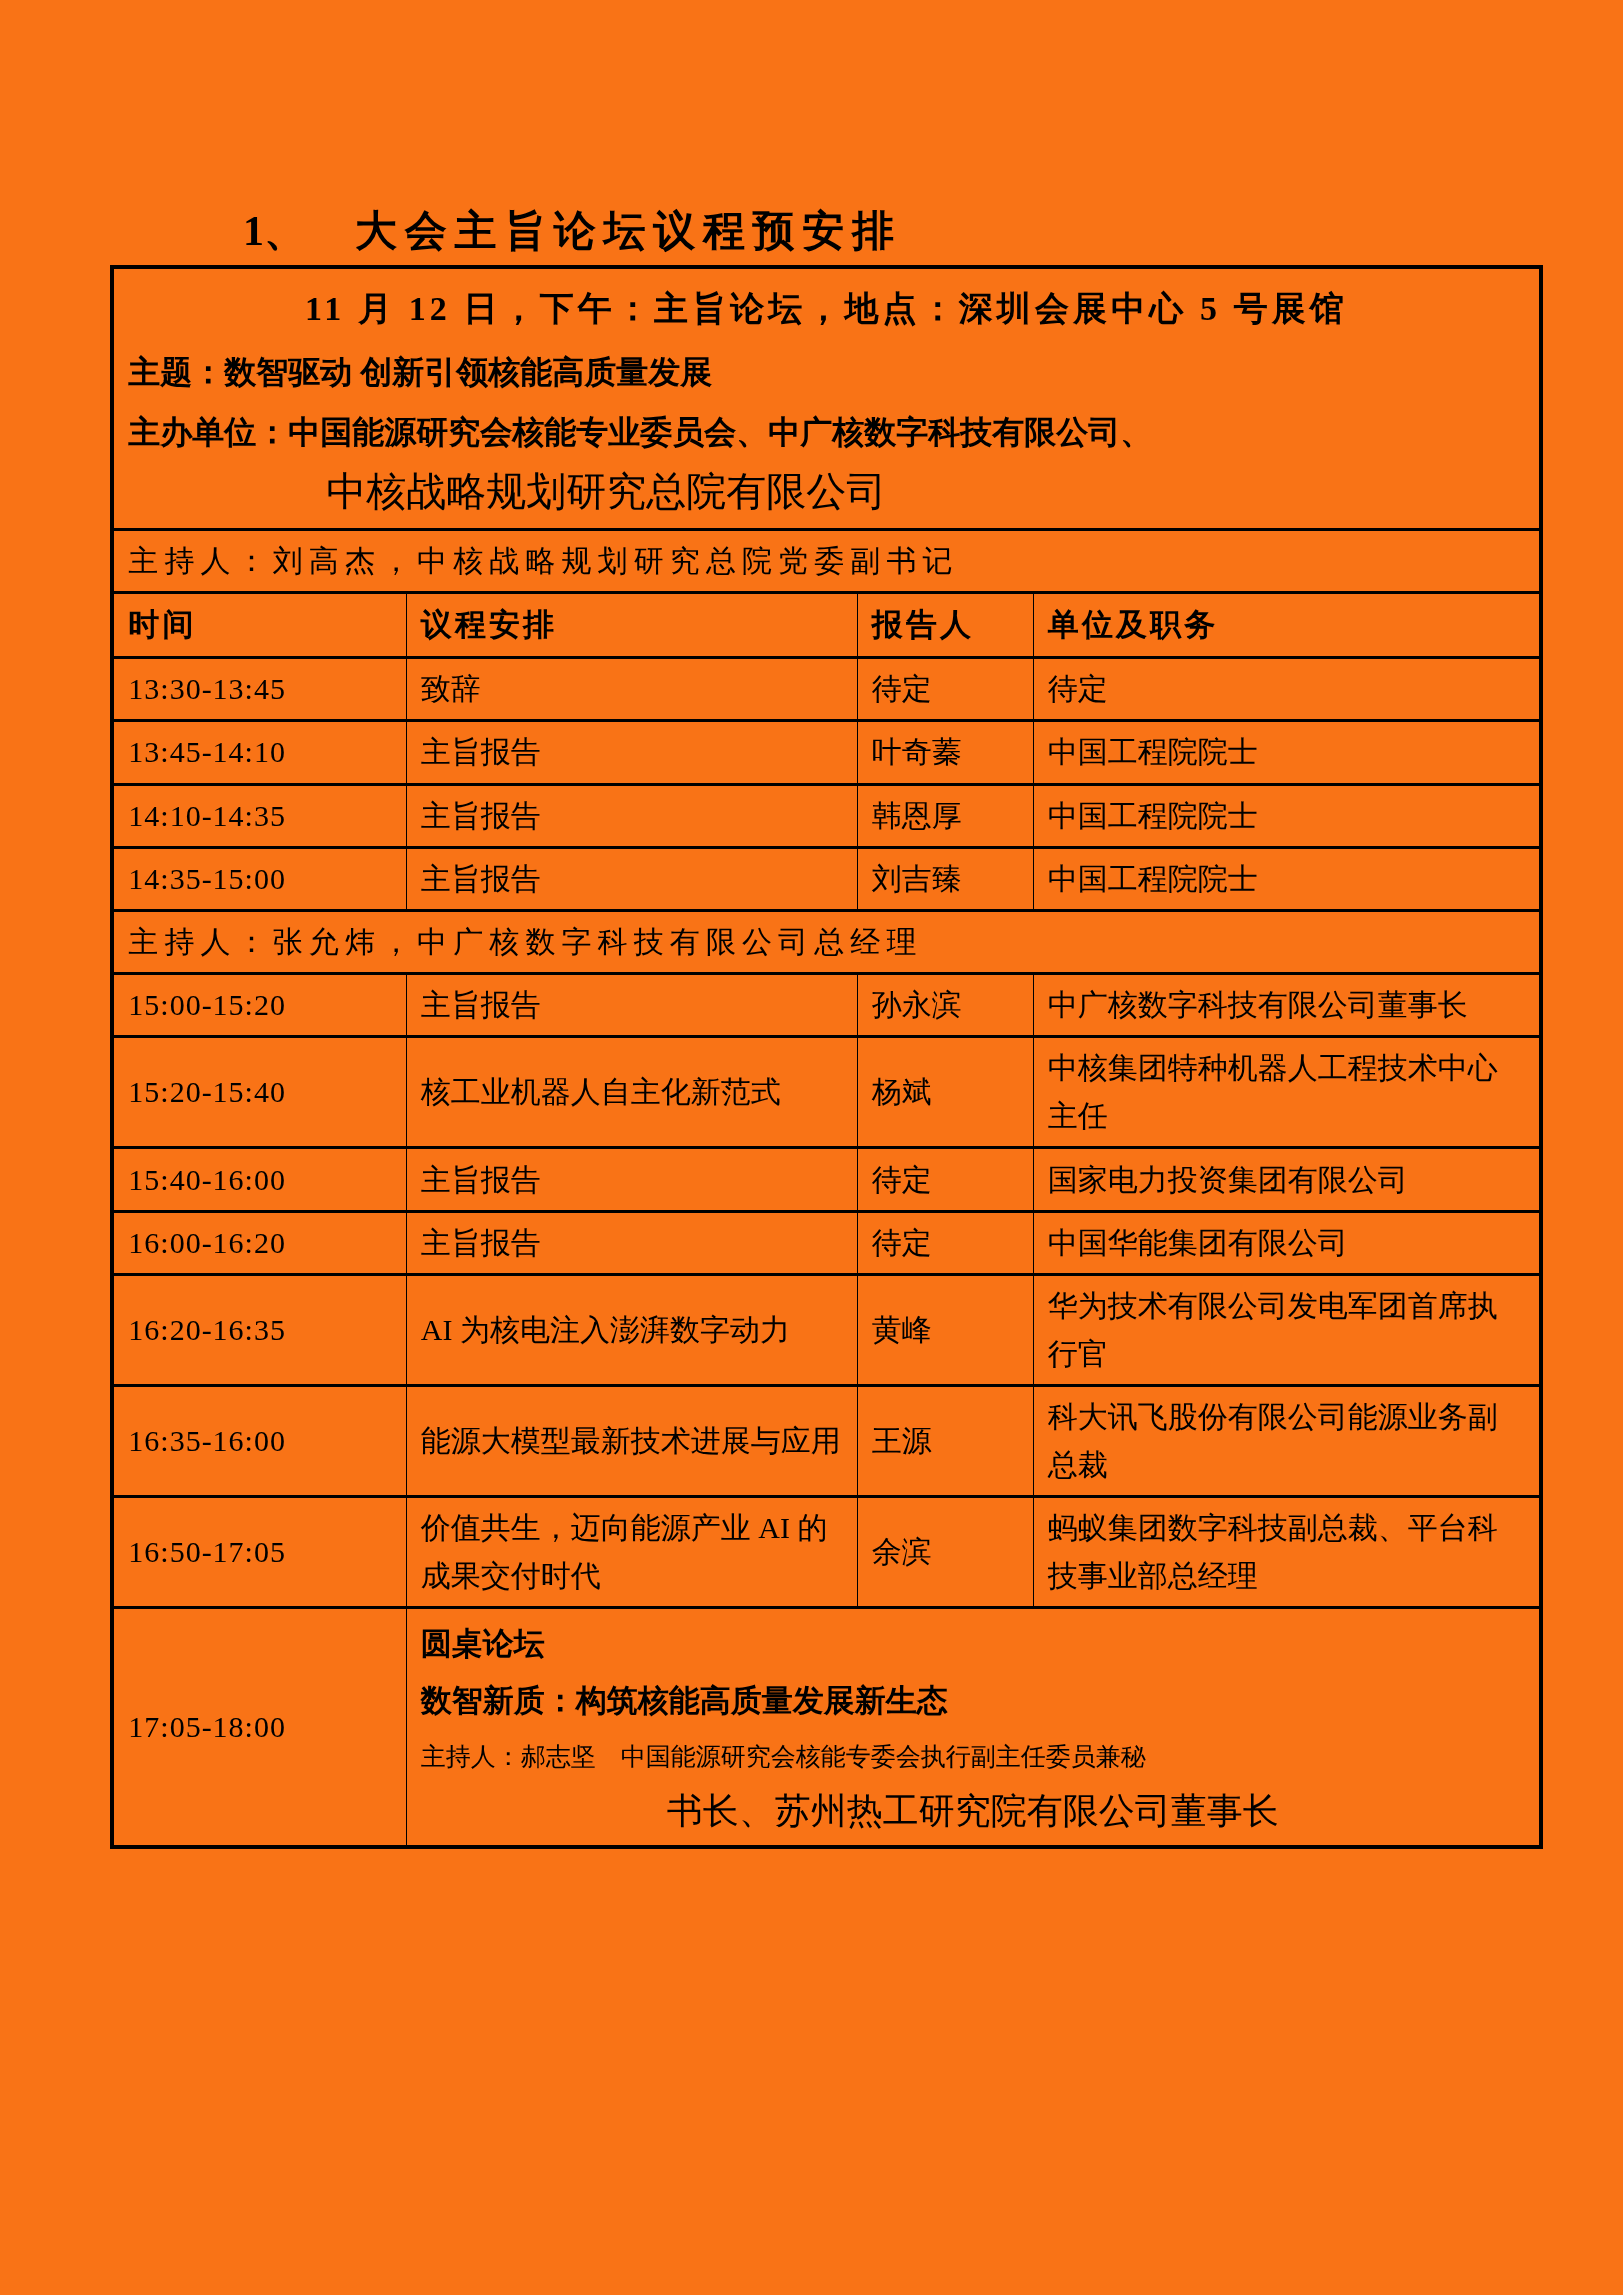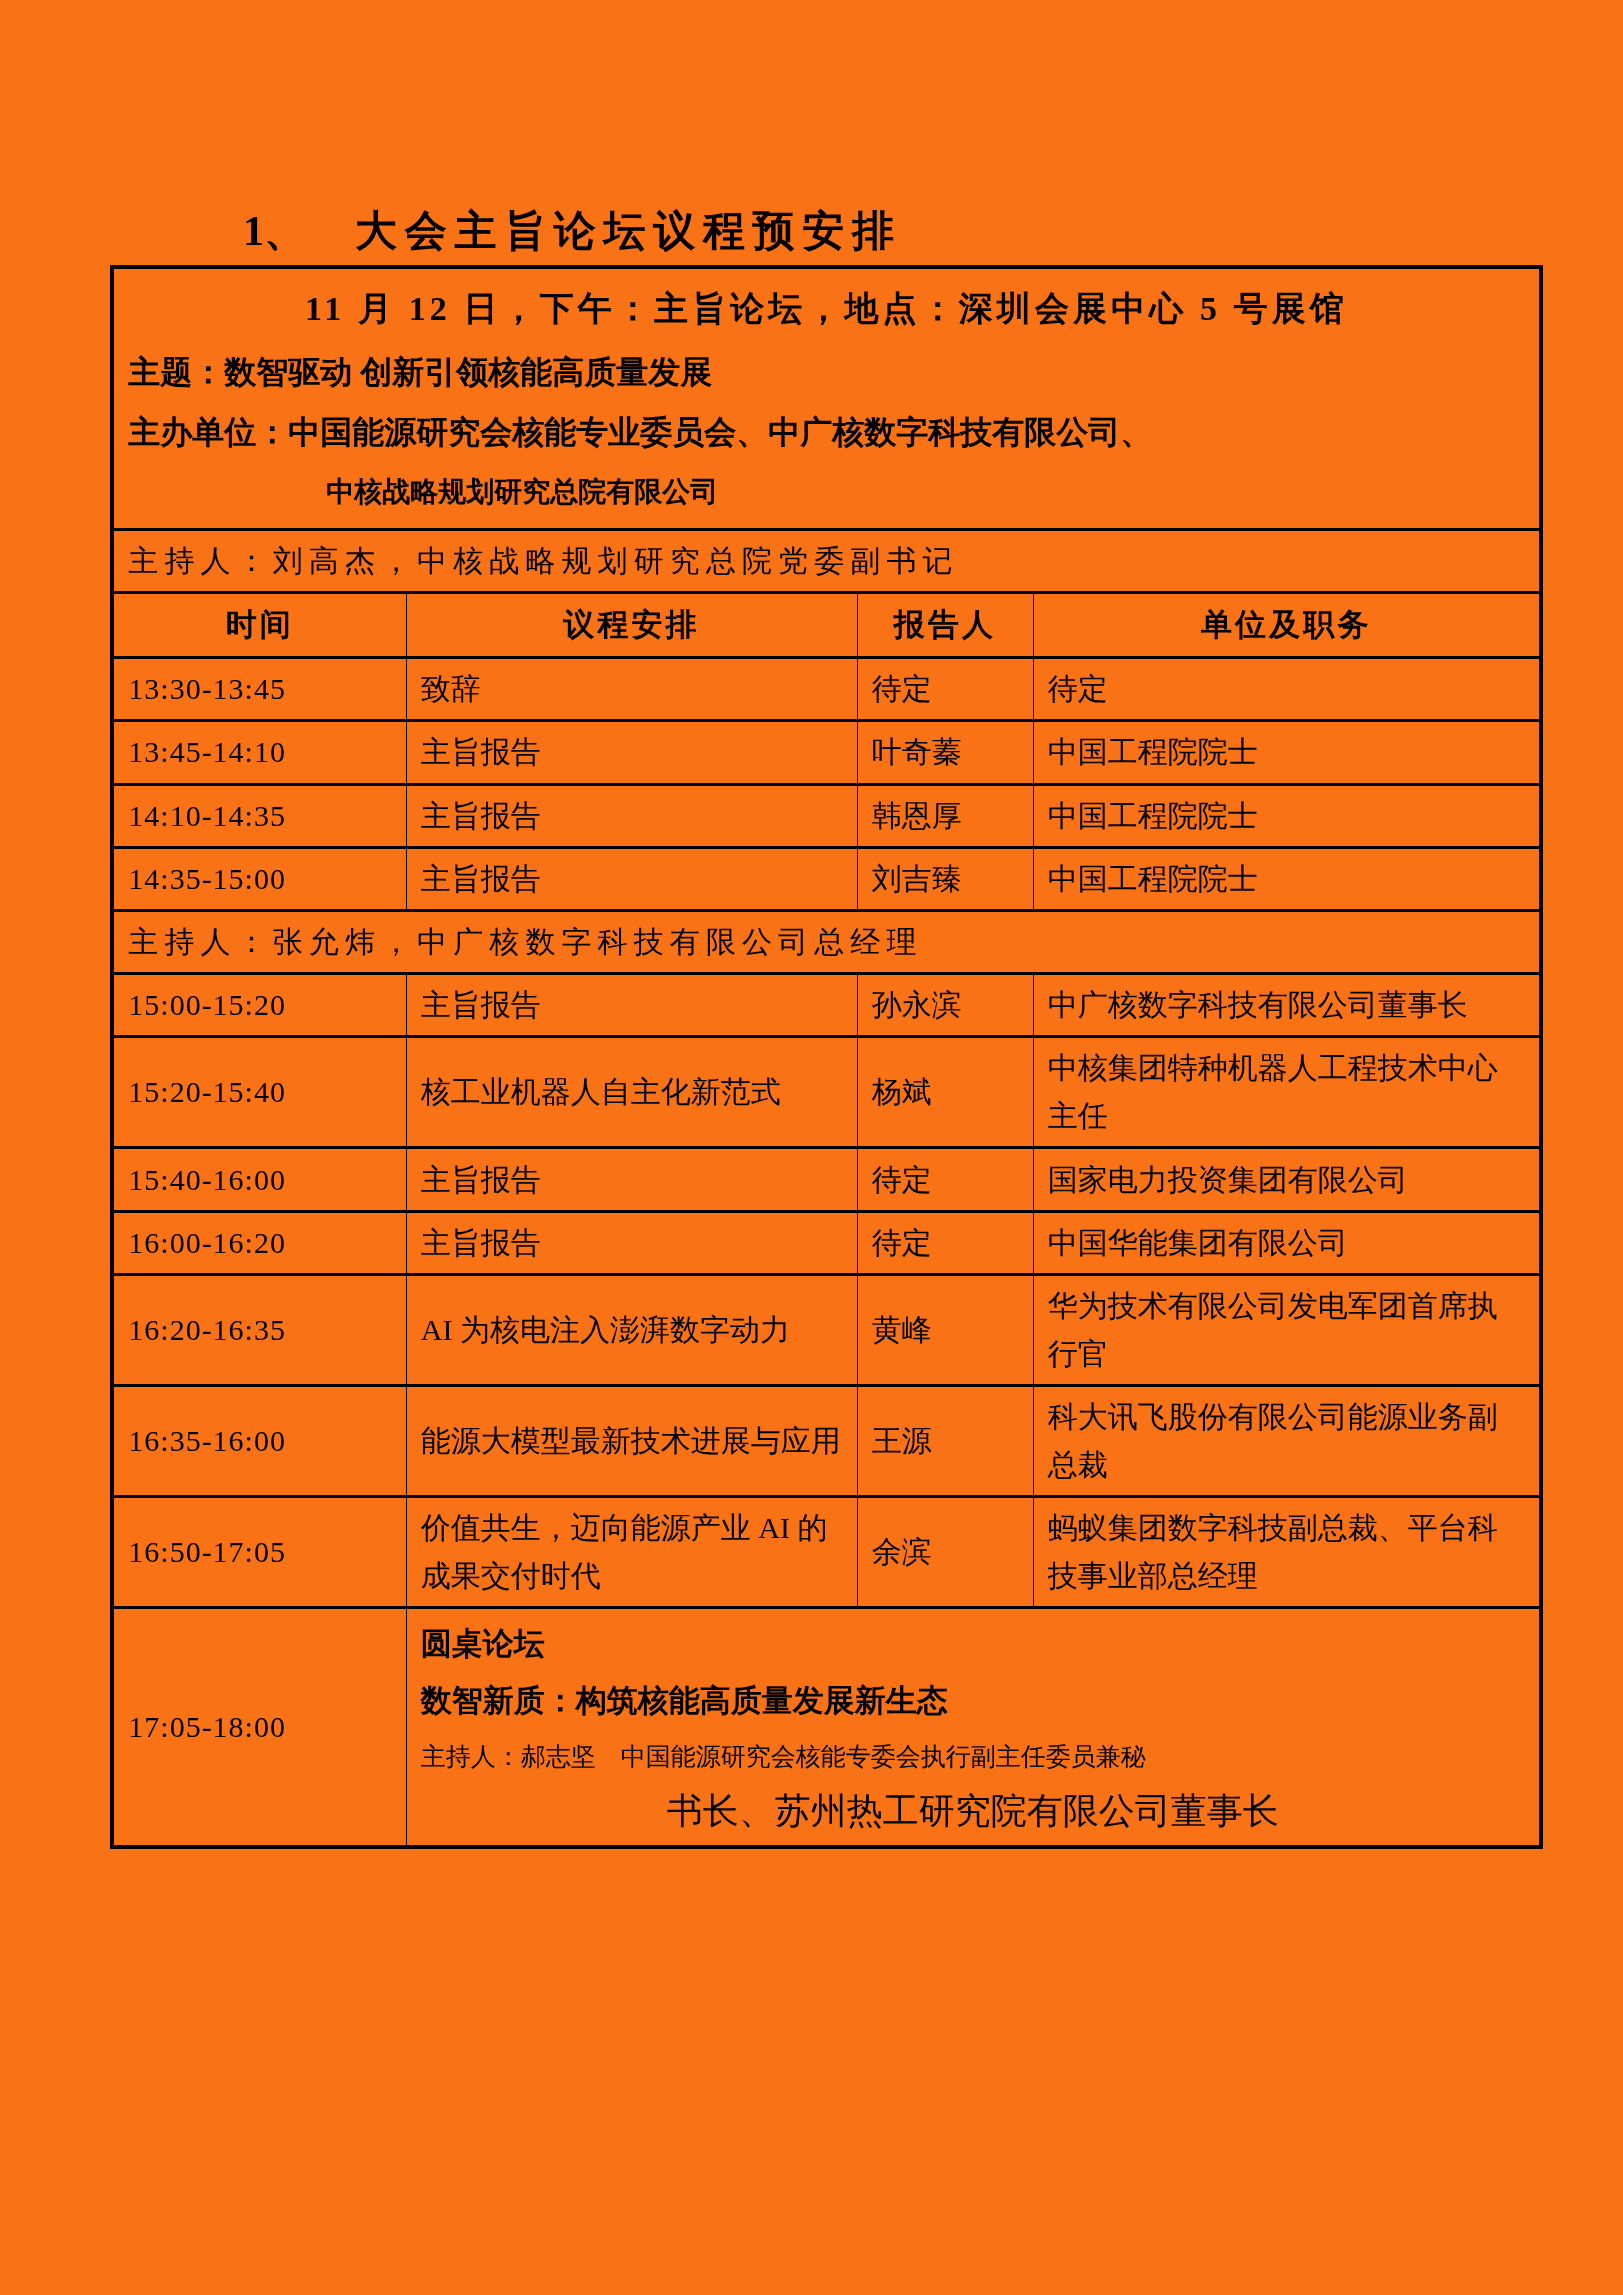--- a/index.html
+++ b/index.html
@@ -45,36 +45,36 @@
     box-sizing: border-box;
     text-align: left;
     overflow: hidden;
   }
 
   
   td.info-cell { height: 262px; padding: 7.2px 14.3px 5.1px 14.3px; vertical-align: top; }
   .session-line { text-align: center; font-size: 34px; font-weight: bold; letter-spacing: 4.1px; line-height: 67px; }
   .theme-line   { font-size: 32px; font-weight: bold; line-height: 60px; }
   .org-line-1   { font-size: 32px; font-weight: bold; line-height: 60px; }
-  .org-line-2   { font-size: 28px; font-weight: bold; line-height: 60px; padding-left: 198px; }
+  .org-line-2   { font-size: 40px; font-weight: normal; line-height: 60px; padding-left: 198px; }
 
   
   td.moderator-cell {
     height: 63px;
     text-align: center;
     font-size: 33px;
     font-weight: bold;
     letter-spacing: 6.1px;
     white-space: nowrap;
   }
 
   
   tr.header-row th {
     height: 59px;
-    text-align: center;
+    text-align: left;
     font-size: 31px;
     font-weight: bold;
     letter-spacing: 3.1px;
   }
 
   
   td.c-time    { text-align: center; padding-left: 2px; padding-right: 2px; letter-spacing: 1px; white-space: nowrap; }
   td.c-agenda  { text-align: left; }
   td.c-speaker { text-align: center; padding-left: 3.1px; padding-right: 3.1px; }
   td.c-org     { text-align: left; }

